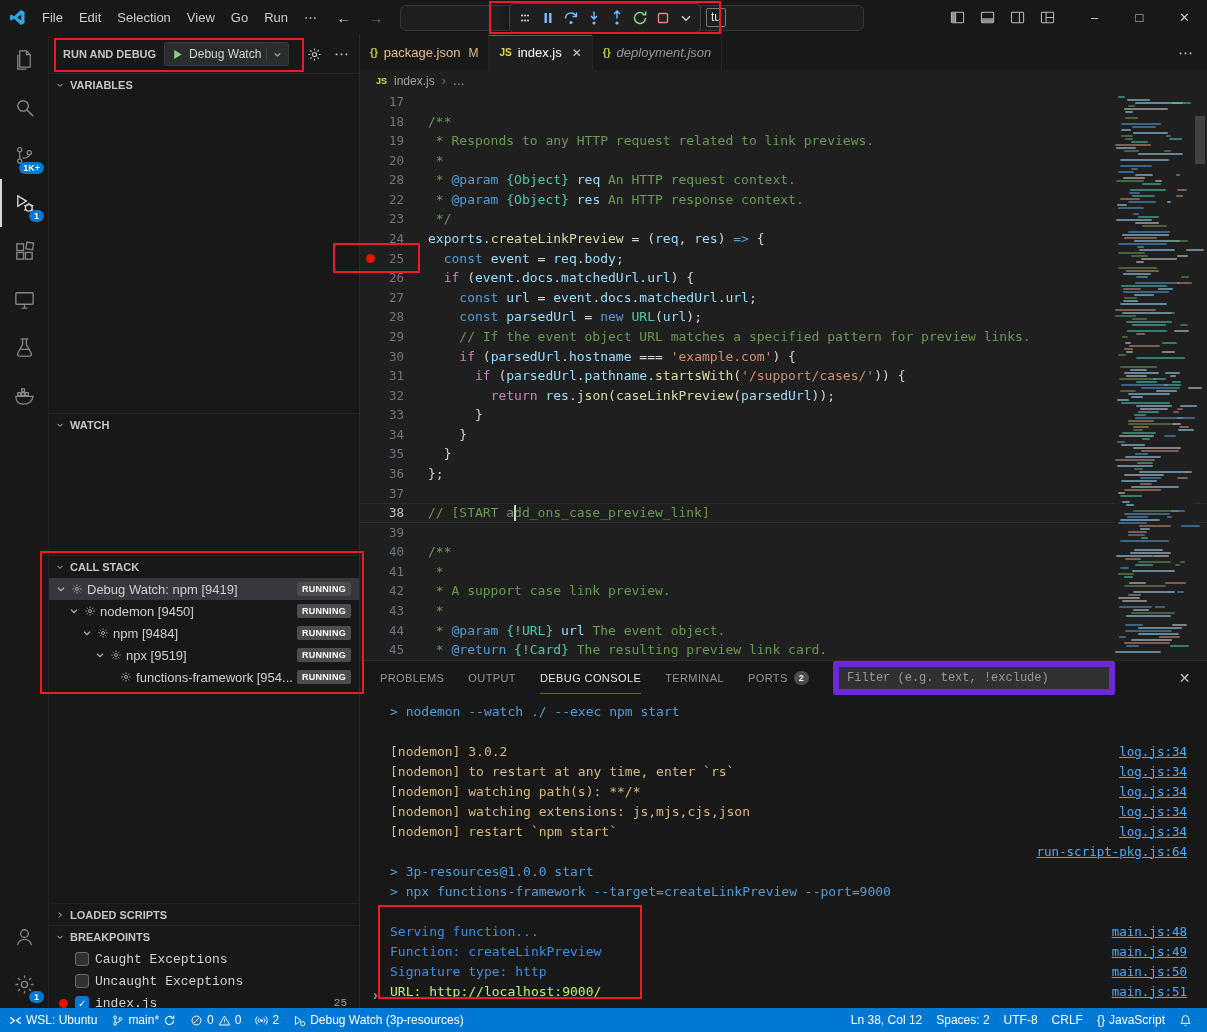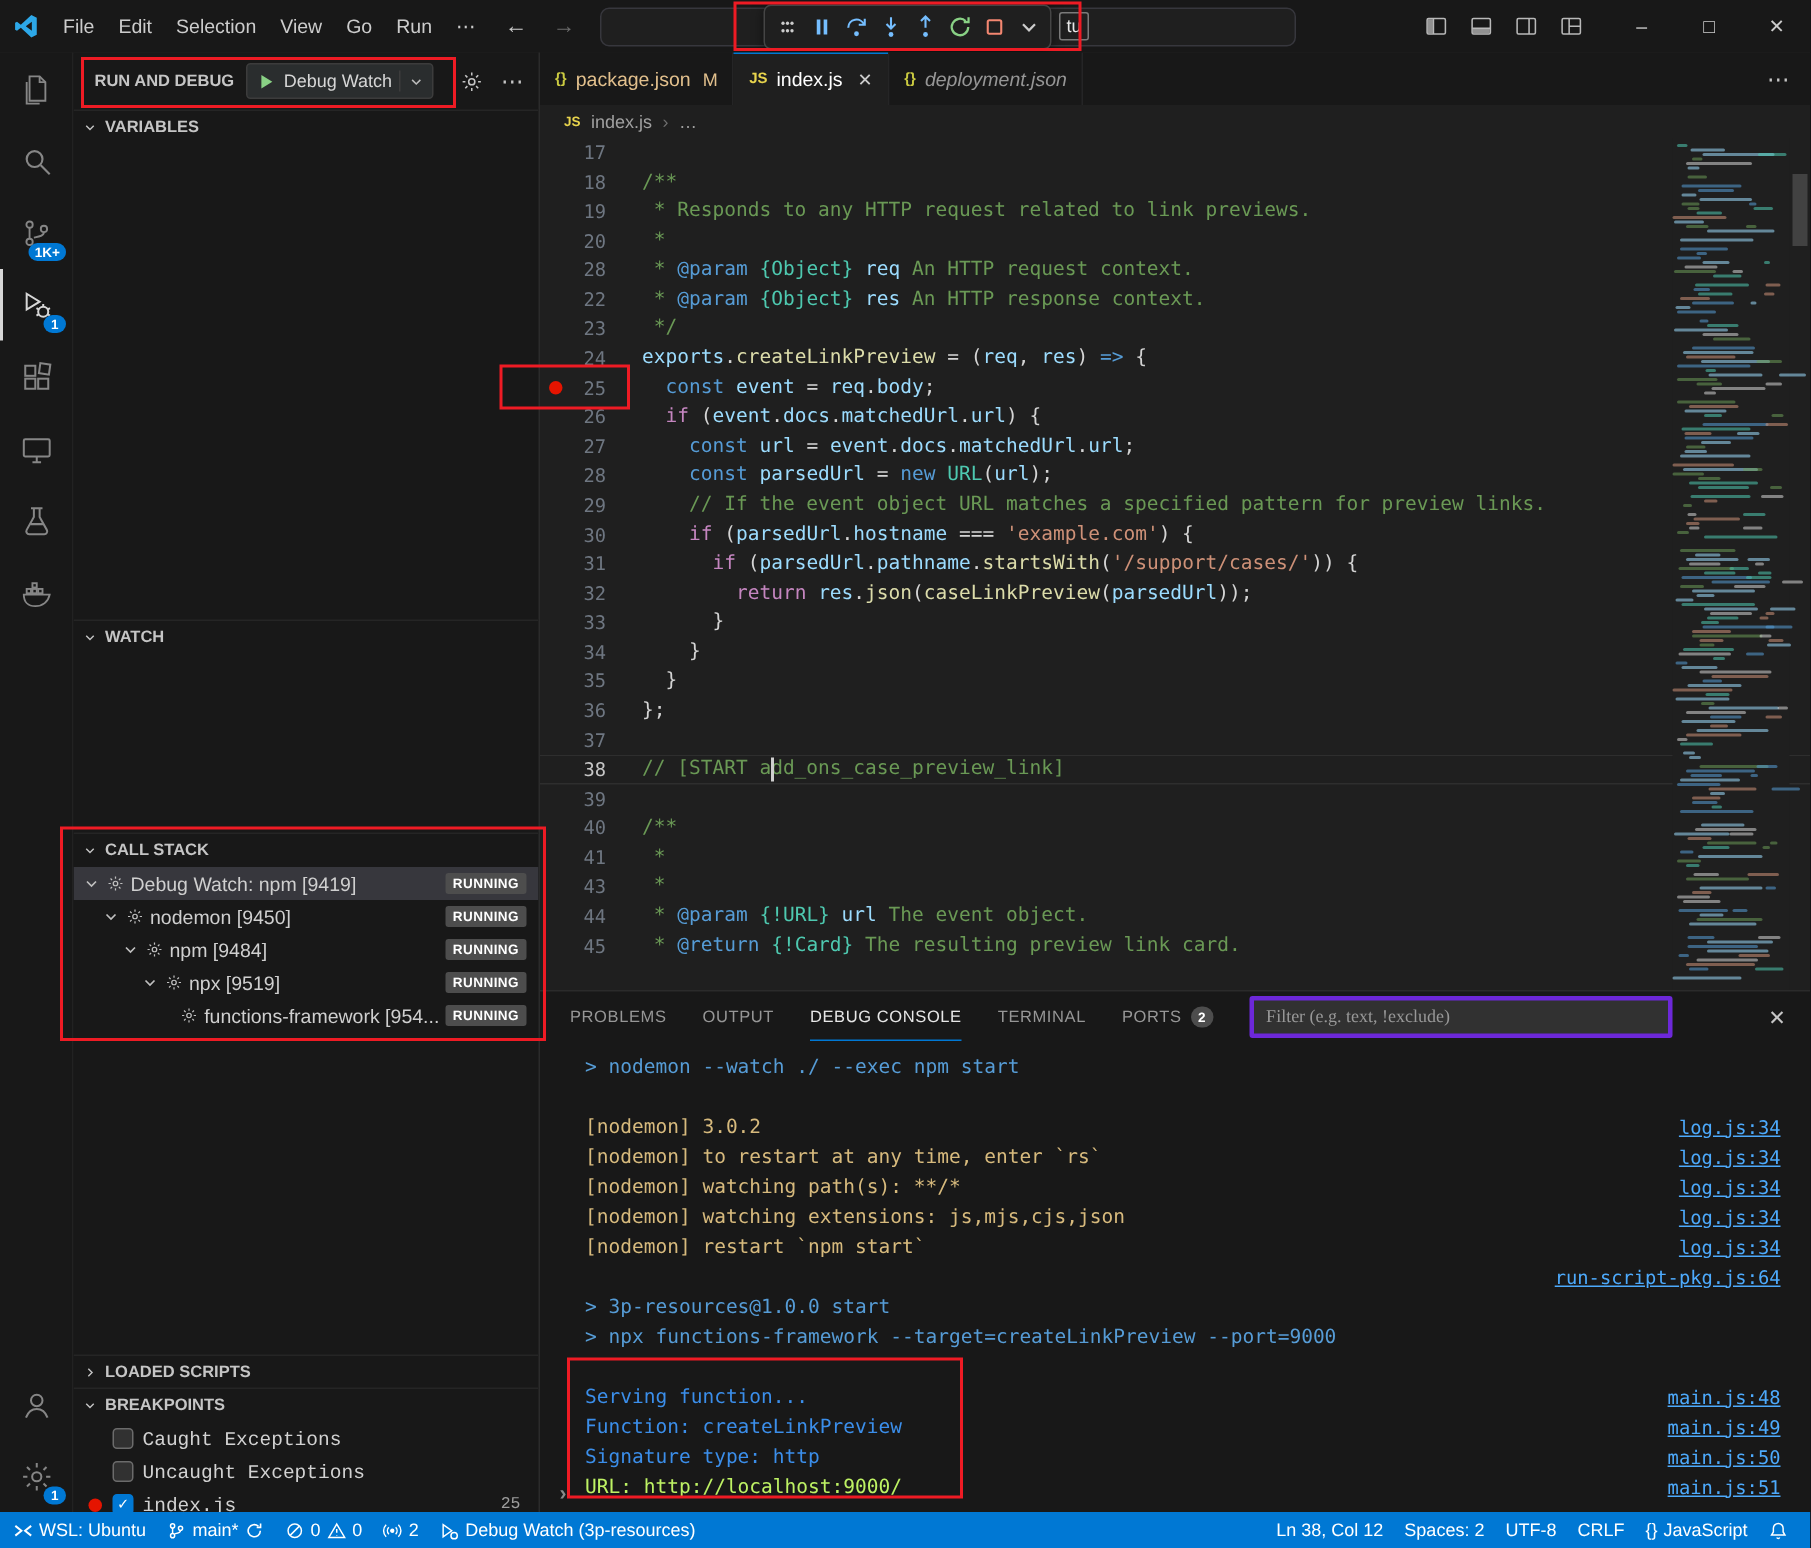--- a/index.html
+++ b/index.html
@@ -102,22 +102,22 @@
   .scrollbar{position:absolute;top:0;right:0;width:14px;height:100%;}
   .scroll-thumb{position:absolute;top:24px;left:2px;right:2px;height:48px;background:rgba(121,121,121,.4);}
 
   
   .panel{flex:1;position:relative;background:#181818;border-top:1px solid #2b2b2b;}
   .panel-tabs{height:33px;display:flex;align-items:center;padding:0 10px 0 20px;gap:24px;
               font-size:11px;letter-spacing:.4px;color:#969696;}
   .ptab{height:100%;display:flex;align-items:center;gap:6px;white-space:nowrap;}
   .ptab.active{color:#e7e7e7;box-shadow:inset 0 -1px 0 var(--accent);}
   .ptab-badge{background:#4d4d4d;color:#fff;border-radius:8px;font-size:9px;font-weight:700;padding:2px 5px;}
-  .panel-filter{margin-left:auto;width:336px;height:22px;background:#313131;border:3px solid #6d28d9;
-                border-radius:2px;color:#ccc;font-size:12px;padding:0 8px;font-family:Liberation Serif, serif;outline:none;}
+  .panel-filter{margin-left:auto;width:336px;height:22px;background:#313131;border:6px solid #6d28d9;
+                border-radius:2px;color:#ccc;font-size:12px;padding:0 8px;font-family:Liberation Mono, monospace;outline:none;}
   .panel-filter::placeholder{color:#989898;}
   .panel-acts{display:flex;gap:14px;padding:0 6px 0 12px;color:#c5c5c5;font-size:14px;}
   .console{position:absolute;top:34px;left:0;right:0;bottom:0;padding:6px 20px 0 30px;
            font-family:"DejaVu Sans Mono",monospace;font-size:13px;}
   .console-row{height:20px;display:flex;align-items:center;white-space:pre;}
   .console-link{margin-left:auto;color:var(--link);text-decoration:underline;font-size:12.5px;cursor:pointer;}
   .console-prompt{position:absolute;left:13px;bottom:5px;color:#8a8a8a;font-size:14px;font-weight:700;}
 
   
   .statusbar{position:absolute;left:0;right:0;bottom:0;height:24px;background:var(--statusbar);
@@ -734,20 +734,26 @@
               <div class="gutter">
                 <span class="line-num">40</span>
               </div>
               <span class="code-text"><span style="color: rgb(106, 153, 85);">/**</span></span>
             </div>
             <div class="code-row">
               <div class="gutter">
                 <span class="line-num">41</span>
               </div>
               <span class="code-text"><span style="color: rgb(106, 153, 85);"> *</span></span>
+            </div>
+            <div class="code-row">
+              <div class="gutter">
+                <span class="line-num">42</span>
+              </div>
+              <span class="code-text"><span style="color: rgb(106, 153, 85);"> * A support case link preview.</span></span>
             </div>
             <div class="code-row">
               <div class="gutter">
                 <span class="line-num">43</span>
               </div>
               <span class="code-text"><span style="color: rgb(106, 153, 85);"> *</span></span>
             </div>
             <div class="code-row">
               <div class="gutter">
                 <span class="line-num">44</span>

